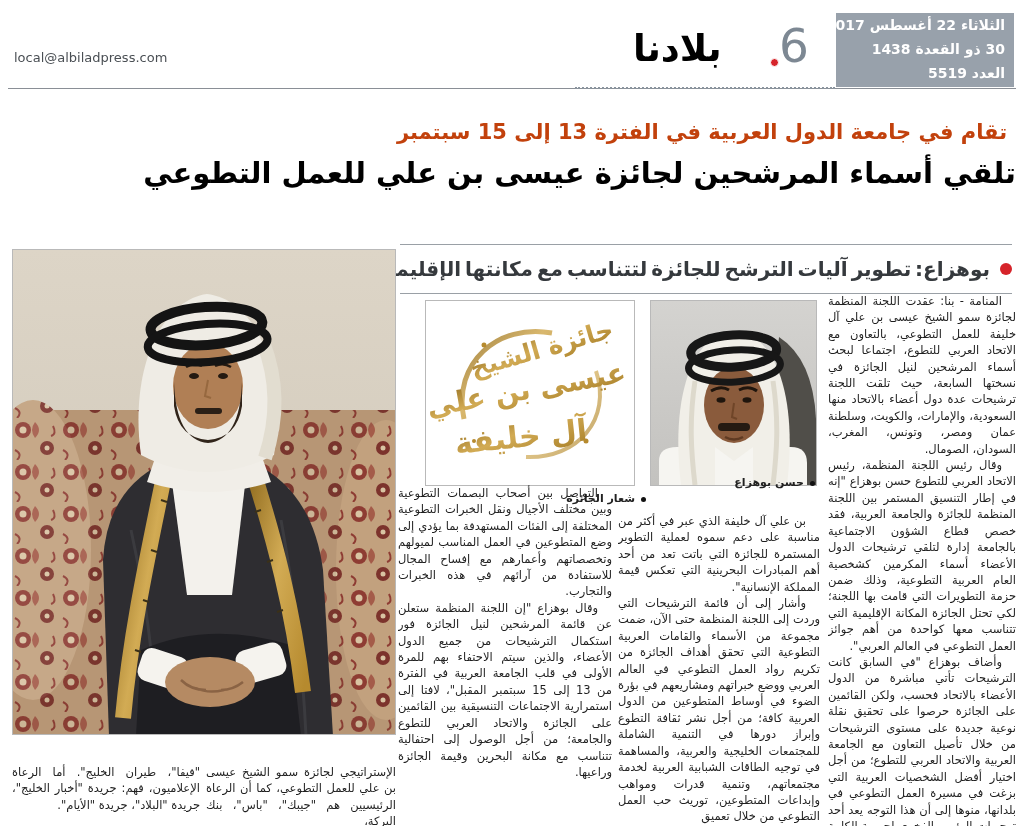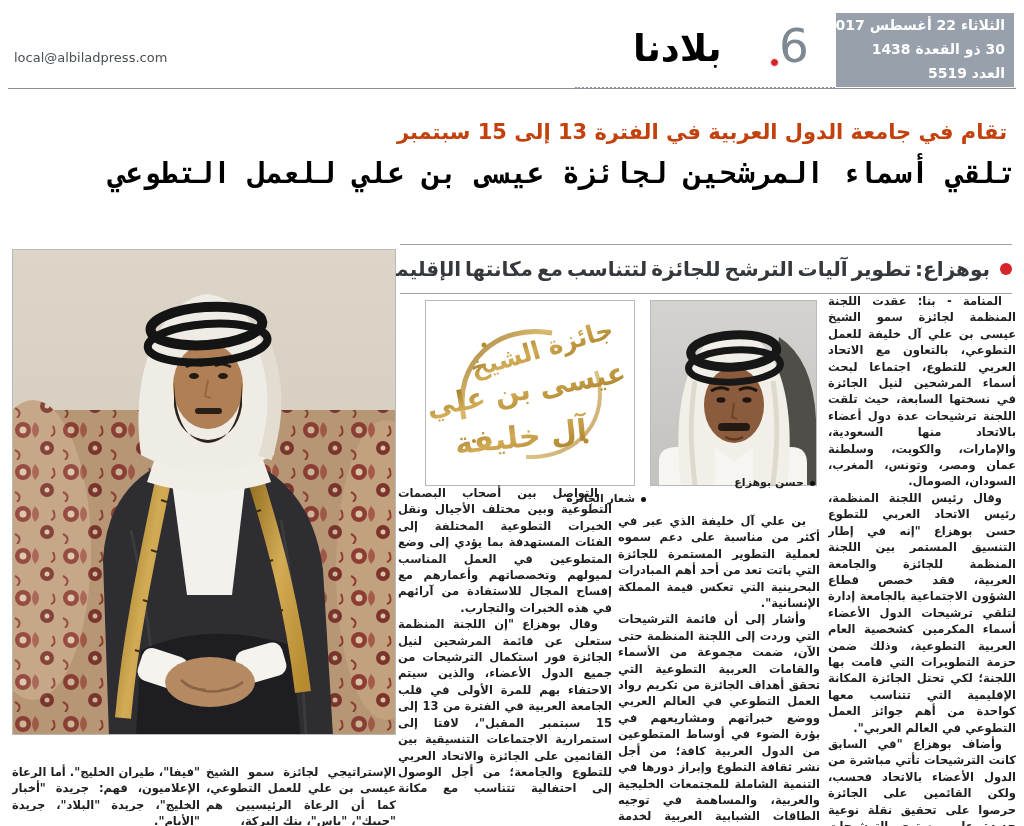--- a/index.html
+++ b/index.html
@@ -12,38 +12,38 @@
   .masthead-red-dot { position:absolute; left:26px; bottom:2px; width:9px; height:9px; background:#d6242a; border:1.5px solid #ffffff; border-radius:50%; }
   .masthead-dates { color:#ffffff; font-size:14px; font-weight:700; text-align:right; line-height:1.7; white-space:nowrap; }
   .page-num { position:absolute; left:779px; top:22px; font-size:47px; color:#7d8893; font-weight:400; line-height:1; }
   .section-title { position:absolute; left:633px; top:30px; font-size:37px; color:#000000; font-weight:700; line-height:1; }
   .email { position:absolute; left:14px; top:50px; font-size:13px; color:#4a4f54; direction:ltr; }
   .hdr-line { position:absolute; left:8px; top:88px; width:1008px; border-top:1.5px solid #8a8f96; }
   .hdr-dotted { position:absolute; left:575px; top:87px; width:260px; border-top:2px dotted #8a949e; }
 
   
   .kicker { position:absolute; left:390px; top:120px; width:624px; text-align:center; font-size:21px; font-weight:700; color:#c2410c; }
-  .headline { position:absolute; left:386px; top:156px; width:630px; text-align:center; font-size:29px; font-weight:900; color:#000; letter-spacing:-0.5px; white-space:nowrap;font-family:Liberation Mono, monospace; }
+  .headline { position:absolute; left:386px; top:156px; width:630px; text-align:center; font-size:29px; font-weight:900; color:#000; letter-spacing:-0.5px; white-space:nowrap; }
   .subbar { position:absolute; left:400px; top:244px; width:612px; height:50px; border-top:1px solid #9aa0a6; border-bottom:1px solid #9aa0a6; display:flex; align-items:center; }
   .dot-red { width:12px; height:12px; border-radius:50%; background:#d6242a; margin-left:10px; flex:0 0 auto; }
   .subbar-text { font-size:20px; font-weight:800; color:#35393d; word-spacing:-3px; letter-spacing:-0.3px; white-space:nowrap; }
 
   
   .photo-box { position:absolute; border:1px solid #b9b9b9; background:#fff; overflow:hidden; }
   .box-main   { left:12px;  top:249px; width:384px; height:486px; }
   .box-logo   { left:425px; top:300px; width:210px; height:186px; }
   .box-port   { left:650px; top:300px; width:167px; height:186px; }
   .caption { position:absolute; font-size:11px; font-weight:700; color:#222; text-align:right; }
   .cap-main { left:12px;  top:740px; width:384px; padding-left:0; padding-right:98px; }
   .cap-logo { left:440px; top:492px; width:210px; padding-right:4px; }
   .cap-port { left:650px; top:476px; width:167px; padding-right:2px; }
   .cap-dot { display:inline-block; width:5px; height:5px; background:#111; border-radius:50%; margin-left:6px; vertical-align:middle; }
 
   
-  .body-col { position:absolute; overflow:hidden; font-size:11.5px; font-weight:700; color:#1f1f1f; line-height:16.4px; text-align:justify; }
+  .body-col { position:absolute; overflow:hidden; font-size:11.5px; font-weight:400; color:#1f1f1f; line-height:16.4px; text-align:justify; }
   .body-col p { text-indent:14px; }
   .col1 { left:828px; top:293px; width:188px; height:533px; }
   .col2 { left:618px; top:513px; width:202px; height:313px; }
   .col3 { left:398px; top:485px; width:214px; height:313px; }
   .col4r { left:206px; top:764px; width:190px; height:62px; }
   .col4l { left:12px;  top:764px; width:188px; height:62px; }
   .col4r p, .col4l p { text-indent:0; }
 </style>
 </head>
 <body>

